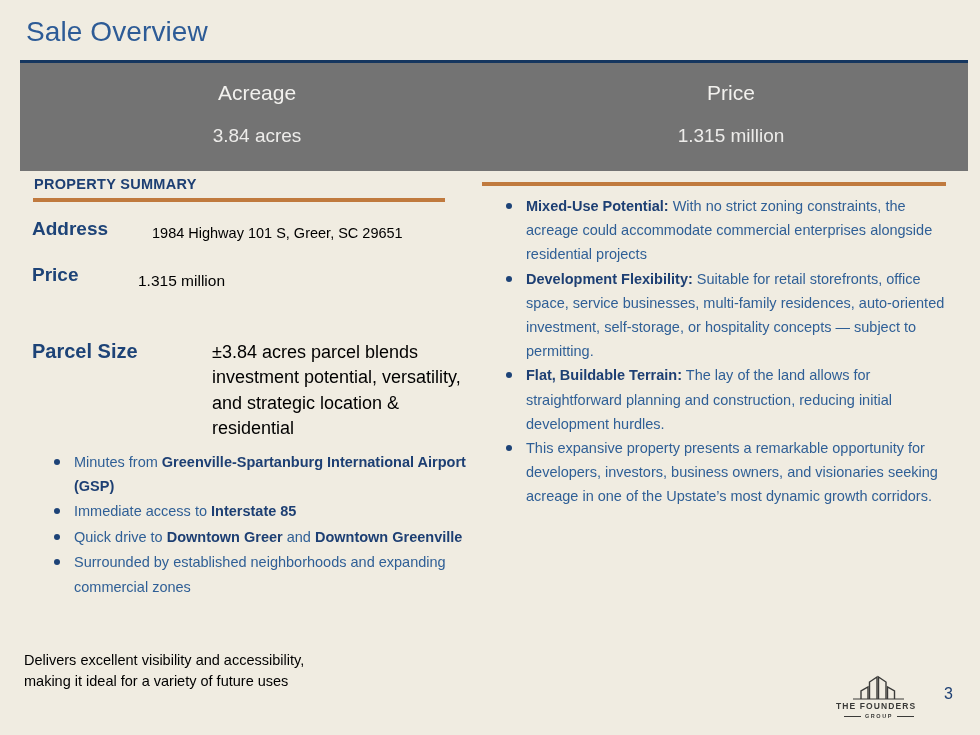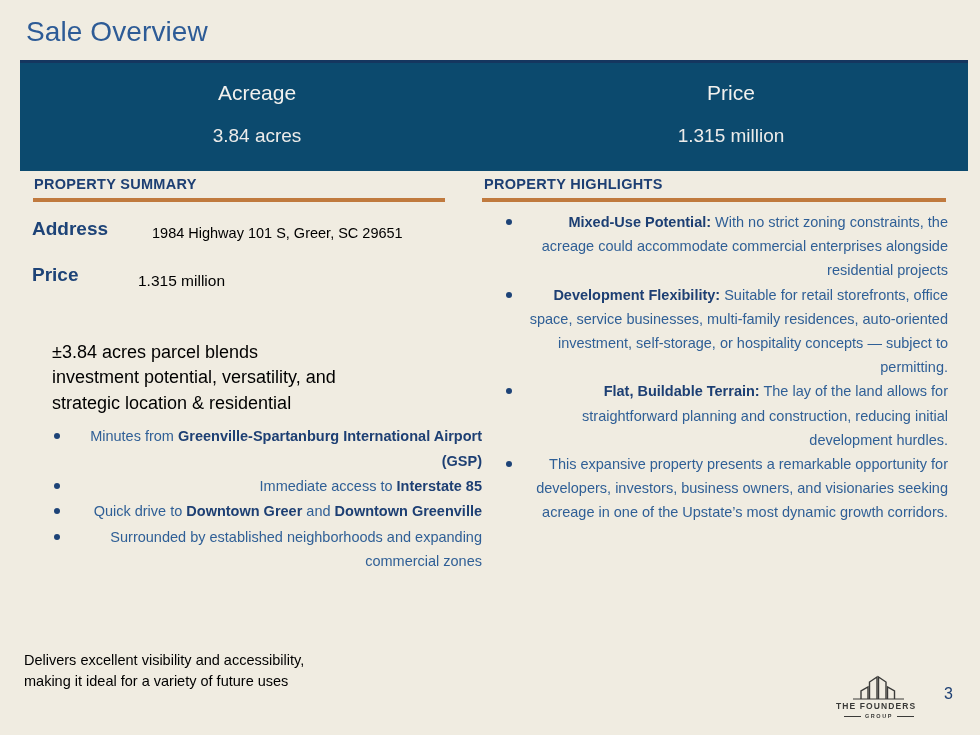--- a/index.html
+++ b/index.html
@@ -27,21 +27,21 @@
     white-space: nowrap;
   }
 
   
   .banner {
     position: absolute;
     left: 20px;
     top: 60px;
     width: 948px;
     height: 111px;
-    background: #0c4a6e;
+    background: #737373;
     border-top: 3px solid #15365f;
     box-sizing: border-box;
     display: flex;
   }
   .banner-cell {
     flex: 1 1 50%;
     position: relative;
   }
   .banner-stat-label {
     position: absolute;
@@ -144,21 +144,20 @@
     margin: 8px 0 0 0;
     padding: 0;
   }
   ul.bullets li {
     position: relative;
     padding-left: 42px;
     margin-bottom: 1px;
     font-size: 14.5px;
     line-height: 1.68;
     color: #2f5f96;
-    text-align: right;
   }
   ul.bullets li::before {
     content: "";
     position: absolute;
     left: 22px;
     top: 9px;
     width: 6px;
     height: 6px;
     border-radius: 50%;
     background: #1d4377;
@@ -240,33 +239,33 @@
     <div class="summary-label">Address</div>
     <div class="summary-value">1984 Highway 101 S, Greer, SC 29651</div>
   </div>
 
   <div class="summary-row" id="row-price">
     <div class="summary-label">Price</div>
     <div class="summary-value">1.315 million</div>
   </div>
 
   <div class="summary-row" id="row-parcel">
+    <div class="summary-label">Parcel Size</div>
     <div class="summary-value">±3.84 acres parcel blends investment potential, versatility, and strategic location &amp; residential</div>
   </div>
 
   <ul class="bullets">
       <li><span>Minutes from </span><b>Greenville-Spartanburg International Airport (GSP)</b></li>
       <li><span>Immediate access to </span><b>Interstate 85</b></li>
       <li><span>Quick drive to </span><b>Downtown Greer</b><span> and </span><b>Downtown Greenville</b></li>
       <li><span>Surrounded by established neighborhoods and expanding commercial zones</span></li>
     </ul>
 </div>
 
 <div class="col col-right">
-  <div class="section-head">PROPERTY HIGHLIGHTS</div>
   <div class="rule right"></div>
   <ul class="bullets right">
       <li><b>Mixed-Use Potential:</b><span> With no strict zoning constraints, the acreage could accommodate commercial enterprises alongside residential projects</span></li>
       <li><b>Development Flexibility:</b><span> Suitable for retail storefronts, office space, service businesses, multi-family residences, auto-oriented investment, self-storage, or hospitality concepts — subject to permitting.</span></li>
       <li><b>Flat, Buildable Terrain:</b><span> The lay of the land allows for straightforward planning and construction, reducing initial development hurdles.</span></li>
       <li><span>This expansive property presents a remarkable opportunity for developers, investors, business owners, and visionaries seeking acreage in one of the Upstate’s most dynamic growth corridors.</span></li>
     </ul>
 </div>
 
 <div id="row-visibility">

